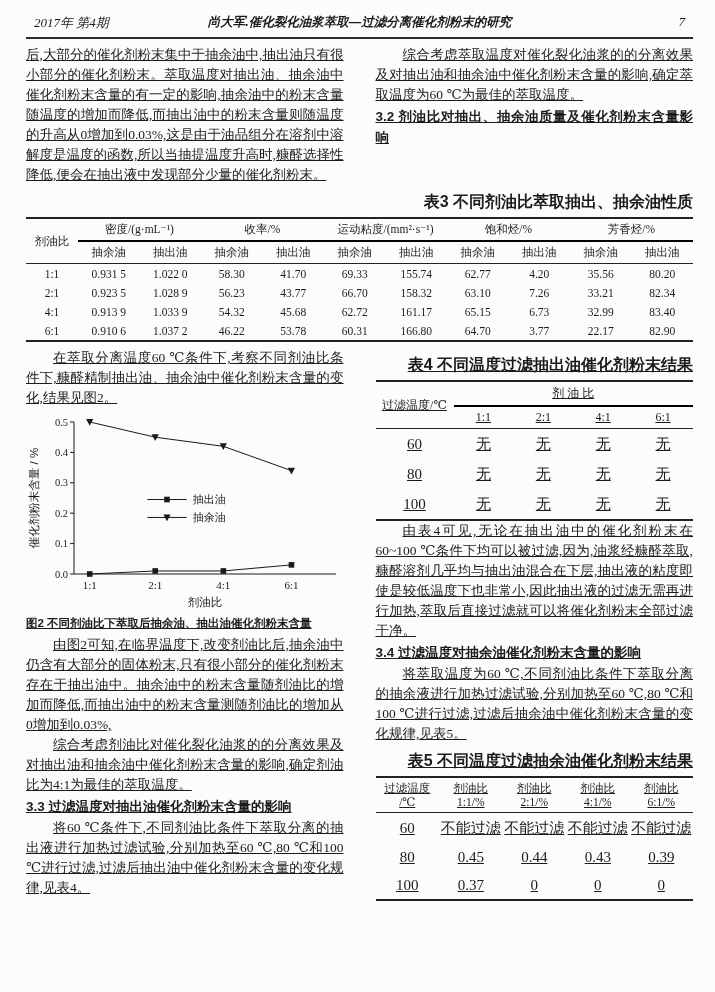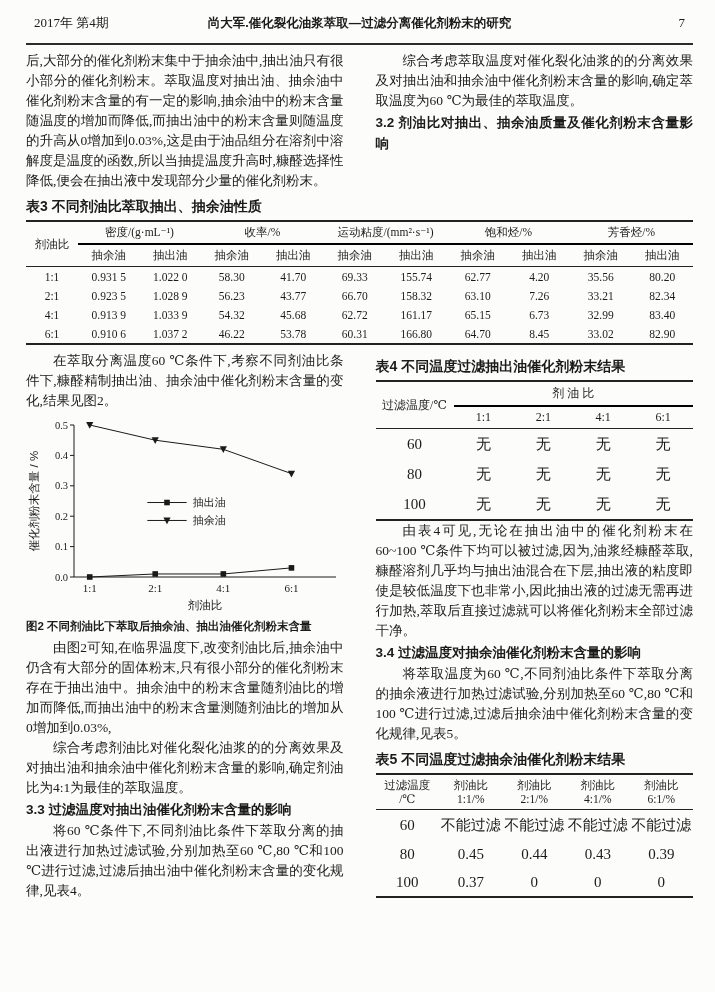--- a/index.html
+++ b/index.html
@@ -3,32 +3,32 @@
 <meta charset="utf-8">
 <style>
   html,body{margin:0;padding:0;}
   body{width:715px;height:992px;background:#e9e9e7;}
   .page{
     width:715px;height:992px;box-sizing:border-box;
     background:#fcfcfa;color:#1b1b1b;
     padding:12px 22px 0 26px;overflow:hidden;
     font-family:"Liberation Serif","DejaVu Serif",serif;
   }
-  .hdr{display:flex;align-items:center;padding:2px 8px 11px 8px;
-       border-bottom:2.5px solid #2b2b2b;font-size:13px;}
+  .hdr{display:flex;align-items:flex-start;padding:2px 8px 5px 8px;
+       border-bottom:2.5px solid #2b2b2b;font-size:13px;font-style:italic;}
   .hdr-l{width:120px;white-space:nowrap;}
   .hdr-c{flex:1;text-align:center;font-weight:700;font-family:"Liberation Sans","DejaVu Sans",sans-serif;font-size:12.5px;}
   .hdr-r{width:120px;text-align:right;}
-  .cols{display:flex;gap:32px;margin-top:6px;}
+  .cols{display:flex;gap:32px;margin-top:6px;text-decoration:underline;}
   .col{width:325px;min-width:0;}
   p.body{margin:0;font-size:13.5px;line-height:20px;text-align:justify;}
   .indent{text-indent:2em;}
   .sec{margin:1px 0;font-size:13.5px;line-height:21px;font-weight:700;
        font-family:"Liberation Sans","DejaVu Sans",sans-serif;text-align:justify;}
-  .tbl-title{text-align:left;font-weight:700;font-size:14px;margin:7px 0 4px 0;
+  .tbl-title{text-align:right;font-weight:700;font-size:16px;margin:7px 0 4px 0;
        font-family:"Liberation Sans","DejaVu Sans",sans-serif;}
   table{width:100%;border-collapse:collapse;border-top:2px solid #222;
         border-bottom:2px solid #222;font-size:11.5px;table-layout:fixed;}
   th,td{text-align:center;font-weight:400;padding:3px 0;}
   thead th{vertical-align:middle;}
   .grp{border-bottom:2px solid #000000;}
   .hdr-underline{border-bottom:1px solid #222;}
   #t3 td{padding:3.5px 0;}
   #t4 td,#t5 td{padding:5.5px 0;font-size:15px;}
   #t4{font-size:12px;}
@@ -125,22 +125,22 @@
         </tr>
         <tr>
           <td>6:1</td>
           <td>0.910 6</td>
           <td>1.037 2</td>
           <td>46.22</td>
           <td>53.78</td>
           <td>60.31</td>
           <td>166.80</td>
           <td>64.70</td>
-          <td>8.45</td>
-          <td>33.02</td>
+          <td>3.77</td>
+          <td>22.17</td>
           <td>82.90</td>
         </tr>
       </tbody>
     </table>
 
   <div class="cols">
     <div class="col">
       <p class="body indent mt6">在萃取分离温度60 ℃条件下,考察不同剂油比条件下,糠醛精制抽出油、抽余油中催化剂粉末含量的变化,结果见图2。</p>
       <div class="figure">
         <svg id="fig2svg" width="320" height="196" viewBox="0 0 320 196">

